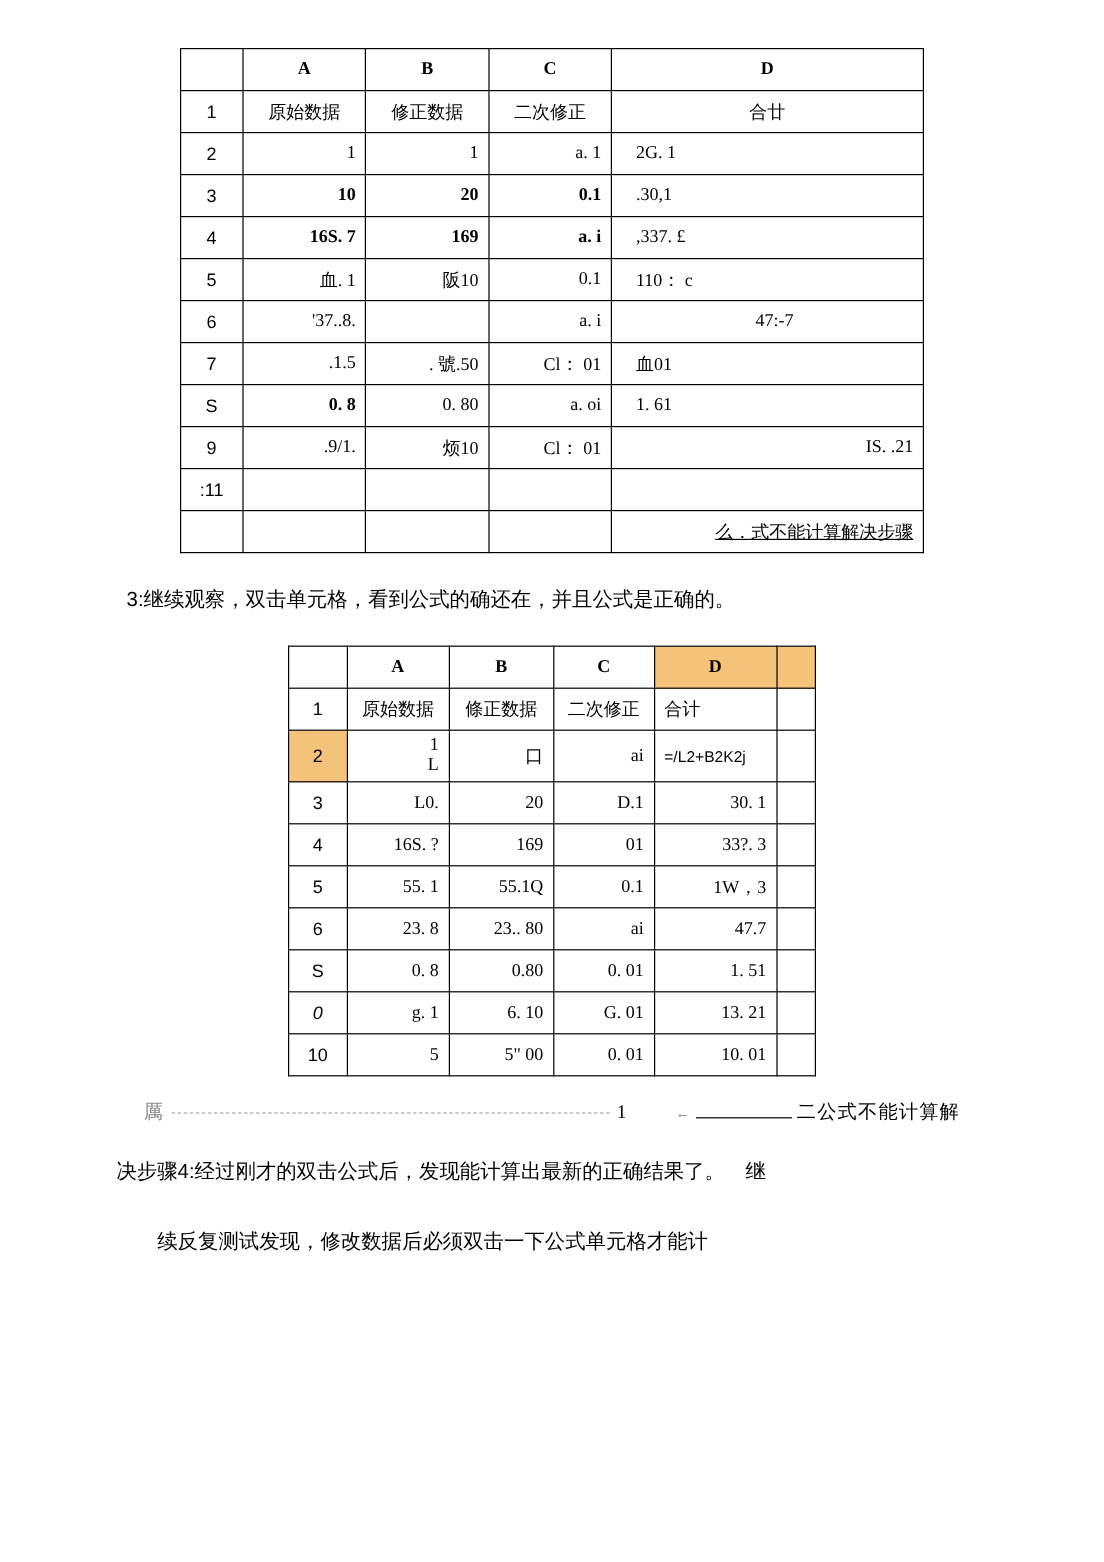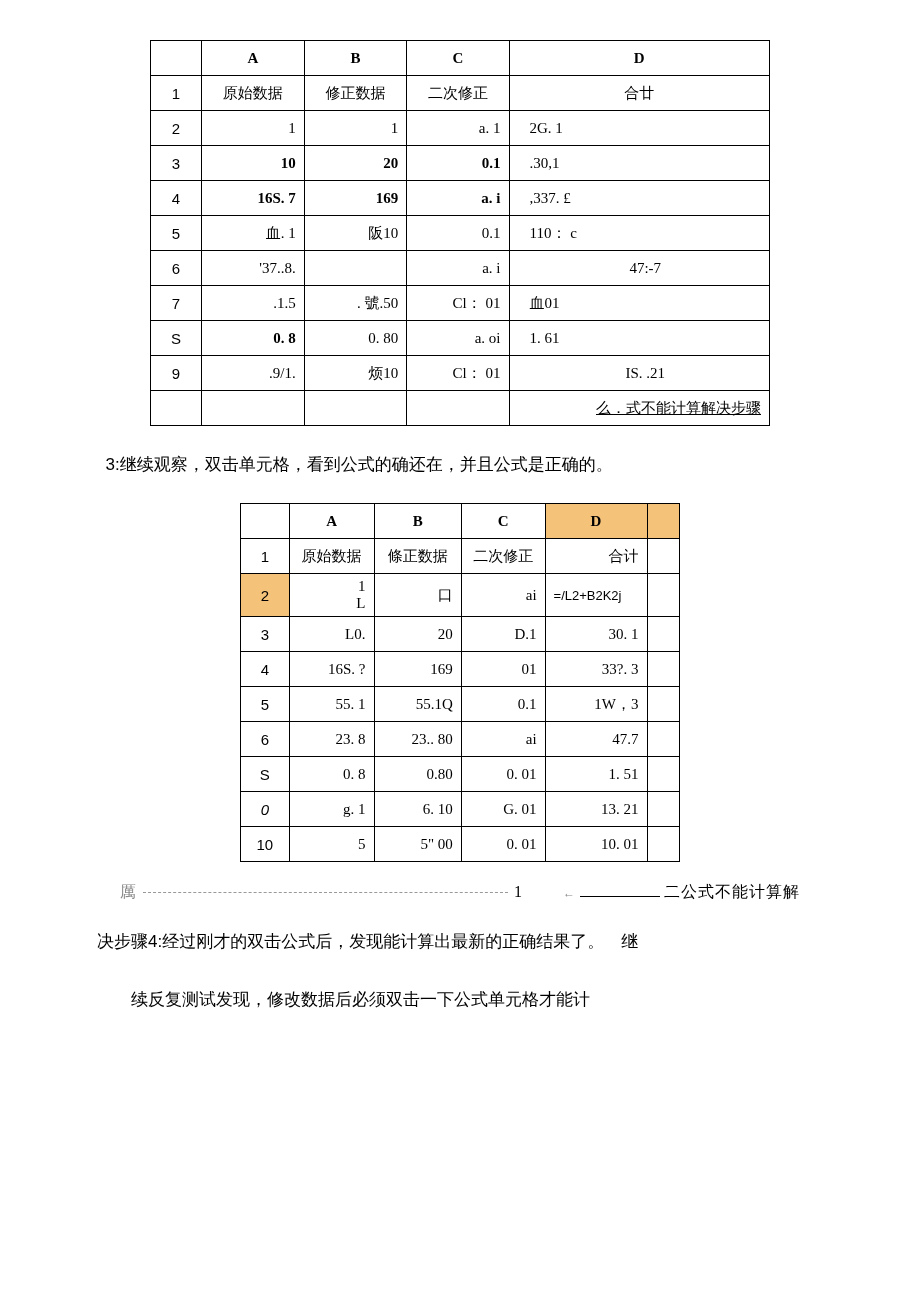--- a/index.html
+++ b/index.html
@@ -149,21 +149,28 @@
         <td style="font-weight: bold;">0. 8</td>
         <td>0. 80</td>
         <td>a. oi</td>
         <td style="text-align:left;padding-left:20px">1. 61</td>
       </tr>
       <tr>
         <td class="rowhead">9</td>
         <td>.9/1.</td>
         <td>烦10</td>
         <td>Cl： 01</td>
-        <td style="text-align:center;padding-left:20px">IS. .21</td>
+        <td style="text-align:right;padding-left:20px">IS. .21</td>
+      </tr>
+      <tr>
+        <td class="rowhead">:11</td>
+        <td></td>
+        <td></td>
+        <td></td>
+        <td style="text-align:left;padding-left:20px"></td>
       </tr>
     </tbody>
   <tbody>
       <tr>
     <td class="rowhead"></td>
     <td></td>
     <td></td>
     <td></td>
     <td style="text-align:right;text-decoration:underline">么．式不能计算解决步骤</td>
   </tr>
@@ -182,21 +189,21 @@
     <th class="colhead hl" style="width:90px">D</th>
     <th class="hl" style="width:20px;border-left:none"></th>
   </tr>
   </tbody>
     <tbody id="t2body">
       <tr class="headerrow">
         <td class="rowhead">1</td>
         <td style="text-align: center;">原始数据</td>
         <td style="text-align: center;">條正数据</td>
         <td style="text-align: center;">二次修正</td>
-        <td style="text-align: right;">合计</td>
+        <td style="text-align: left;">合计</td>
         <td style="border-left: none;"></td>
       </tr>
       <tr>
         <td class="rowhead hl">2</td>
         <td style="white-space: pre;">1
 L</td>
         <td>口</td>
         <td>ai</td>
         <td class="formula">=/L2+B2K2j</td>
         <td style="border-left: none;"></td>

